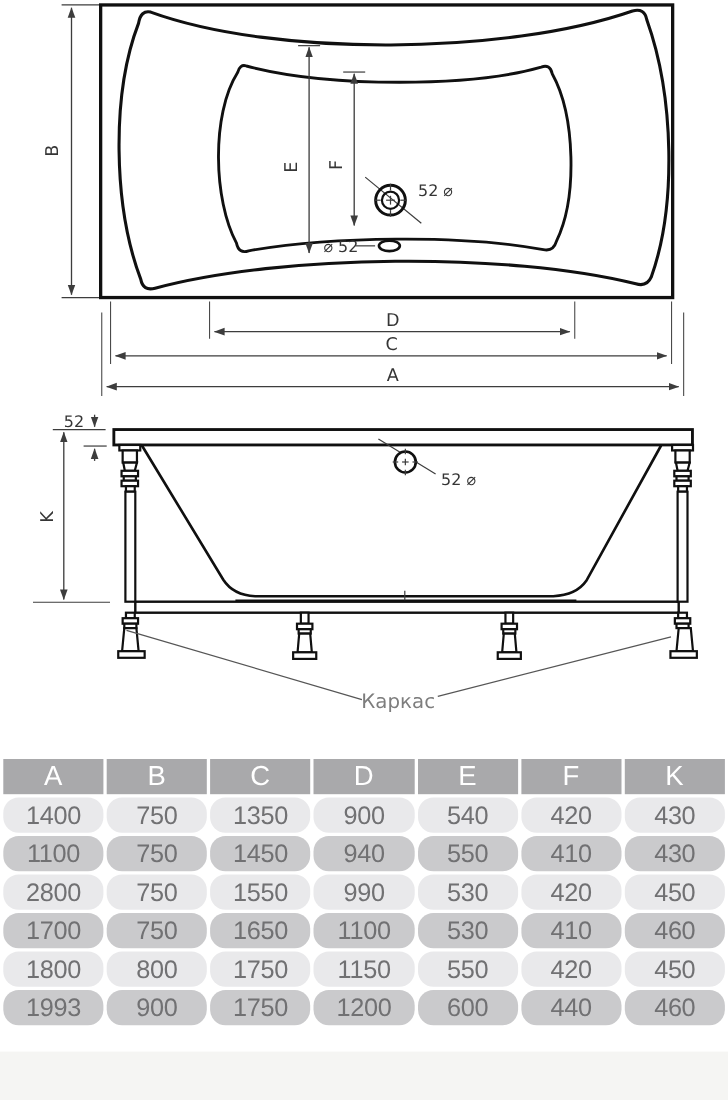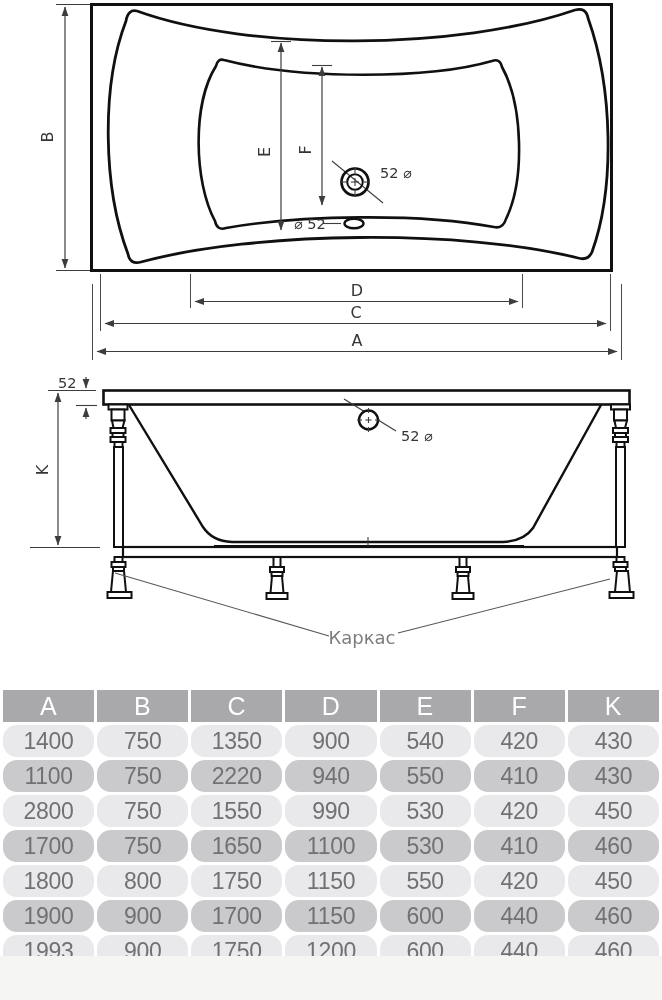--- a/index.html
+++ b/index.html
@@ -234,21 +234,21 @@
             <td>750</td>
             <td>1350</td>
             <td>900</td>
             <td>540</td>
             <td>420</td>
             <td>430</td>
           </tr>
           <tr>
             <td>1100</td>
             <td>750</td>
-            <td>2220</td>
+            <td>1450</td>
             <td>940</td>
             <td>550</td>
             <td>410</td>
             <td>430</td>
           </tr>
           <tr>
             <td>2800</td>
             <td>750</td>
             <td>1550</td>
             <td>990</td>
@@ -268,29 +268,20 @@
           <tr>
             <td>1800</td>
             <td>800</td>
             <td>1750</td>
             <td>1150</td>
             <td>550</td>
             <td>420</td>
             <td>450</td>
           </tr>
           <tr>
-            <td>1900</td>
-            <td>900</td>
-            <td>1700</td>
-            <td>1150</td>
-            <td>600</td>
-            <td>440</td>
-            <td>460</td>
-          </tr>
-          <tr>
             <td>1993</td>
             <td>900</td>
             <td>1750</td>
             <td>1200</td>
             <td>600</td>
             <td>440</td>
             <td>460</td>
           </tr>
         </tbody>
     </table>

